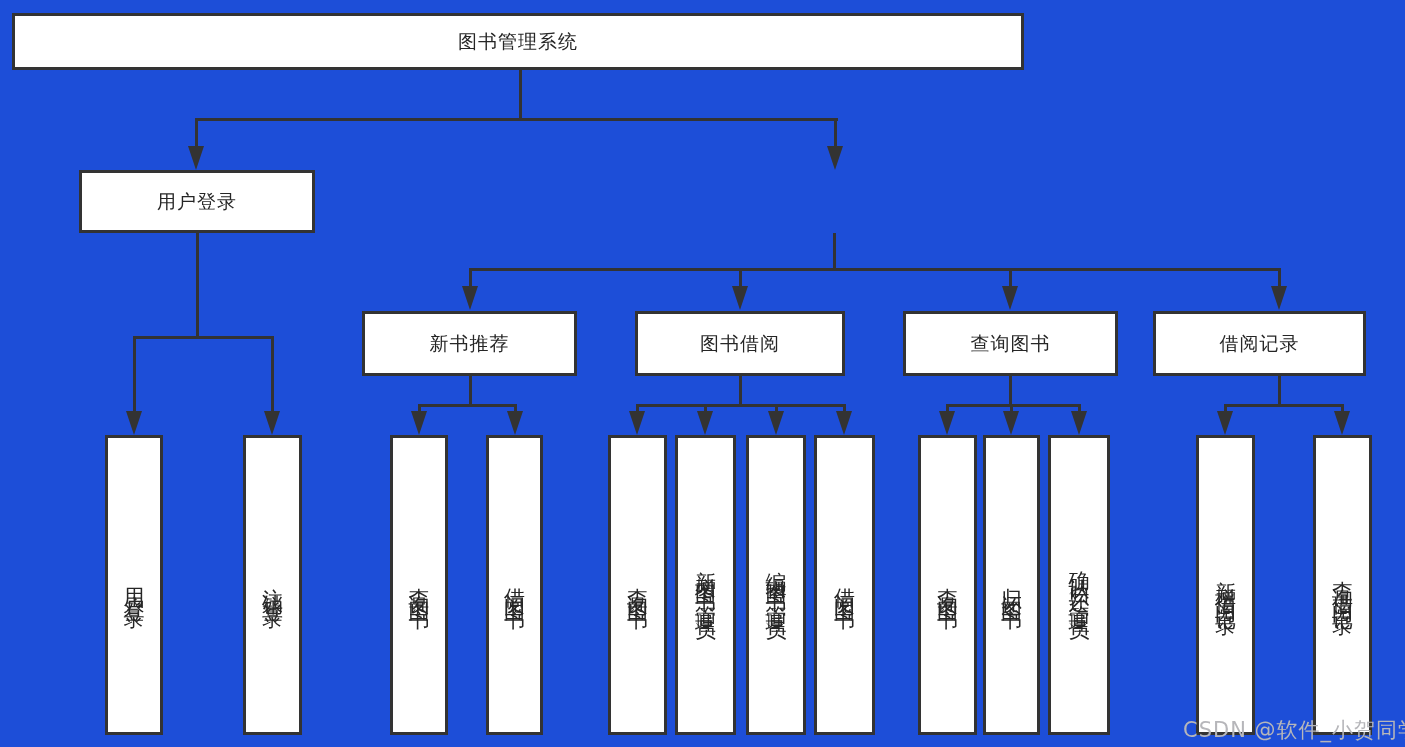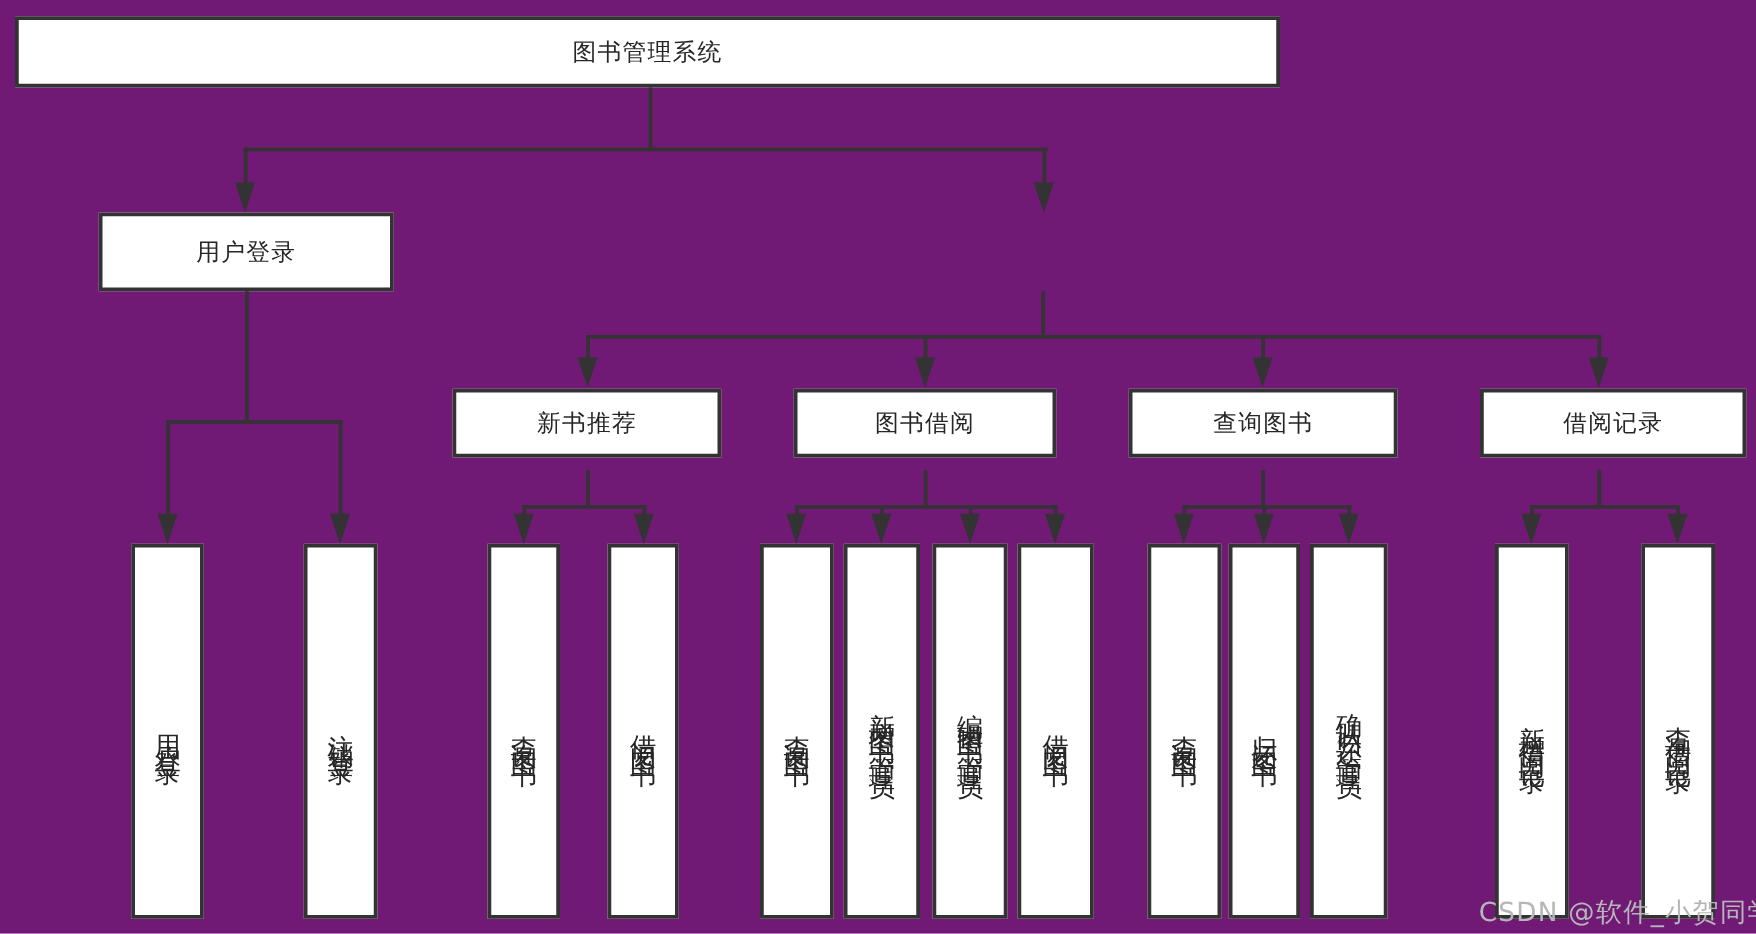--- a/index.html
+++ b/index.html
@@ -1,34 +1,34 @@
 <!DOCTYPE html>
 <html><head>
 <meta charset="utf-8">
 <style>
   html,body{margin:0;padding:0;background:#ffffff;}
   #stage{
     position:relative;
     width:1405px;height:747px;
-    background:#701a75;
+    background:#1d4ed8;
     font-family:"DejaVu Sans","Liberation Sans",sans-serif;
     overflow:hidden;
   }
   .box{
     position:absolute;
     background:#ffffff;
     border:3px solid #333333;
     box-sizing:border-box;
     display:flex;align-items:center;justify-content:center;
     color:#262626;
   }
   .hlabel{font-size:19px;letter-spacing:1px;}
   .root{top:13px;left:12px;width:1012px;height:57px;}
   .lvl2{top:170px;height:63px;}
-  .lvl3{top:311px;height:55px;}
+  .lvl3{top:311px;height:65px;}
   .leaf{top:435px;height:300px;}
   .leaf span{
     writing-mode:vertical-rl;
     text-orientation:mixed;
     font-size:21px;
     letter-spacing:7px;
     line-height:1.15;
     white-space:nowrap;
   }
   .vline{position:absolute;width:3px;background:#333333;}
@@ -64,21 +64,21 @@
 
   <div class="box lvl3 hlabel" style="left:362px;width:215px;">
     <span>新书推荐</span>
   </div>
   <div class="box lvl3 hlabel" style="left:635px;width:210px;">
     <span>图书借阅</span>
   </div>
   <div class="box lvl3 hlabel" style="left:903px;width:215px;">
     <span>查询图书</span>
   </div>
-  <div class="box lvl3 hlabel" style="left:1184px;width:213px;">
+  <div class="box lvl3 hlabel" style="left:1153px;width:213px;">
     <span>借阅记录</span>
   </div>
 
   <div class="box leaf" style="left:105px;width:58px;">
     <span>用户登录</span>
   </div>
   <div class="box leaf" style="left:243px;width:59px;">
     <span>注销登录</span>
   </div>
 

